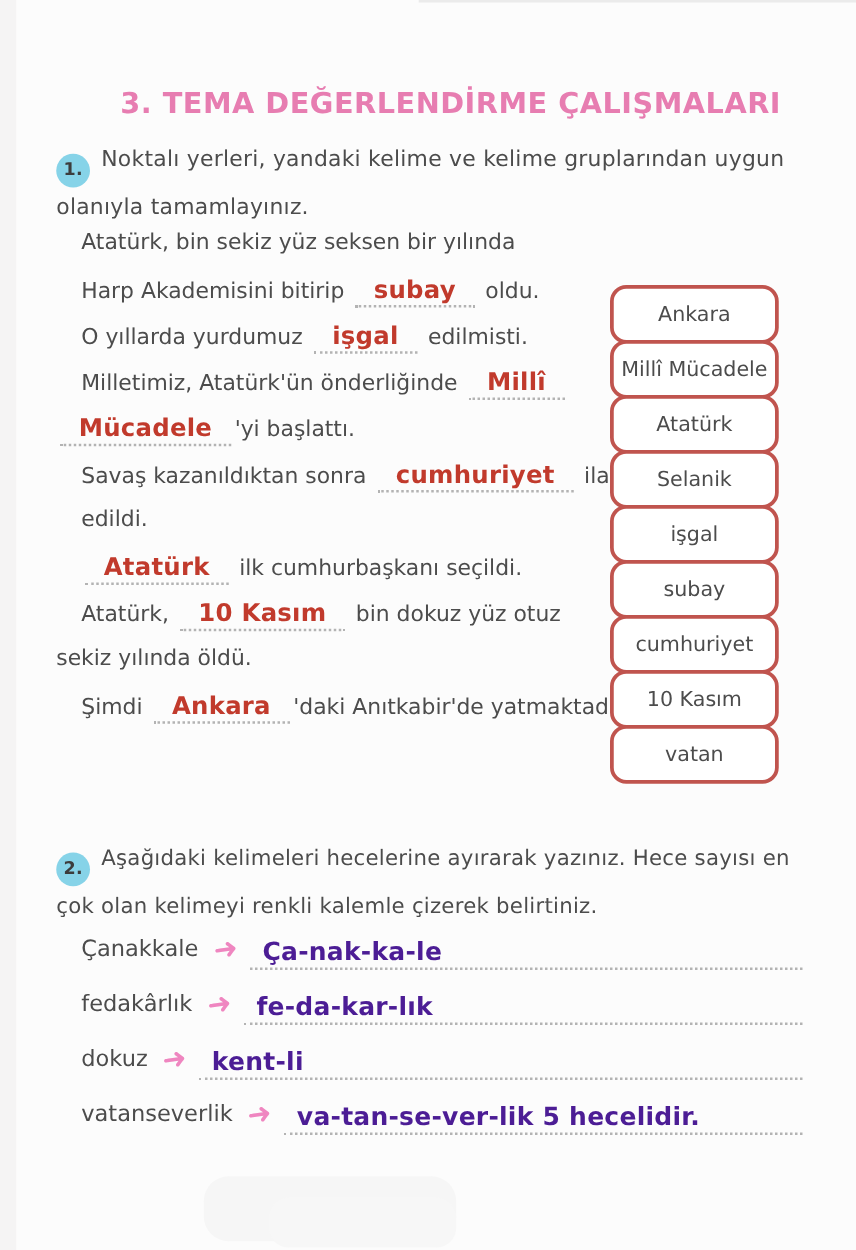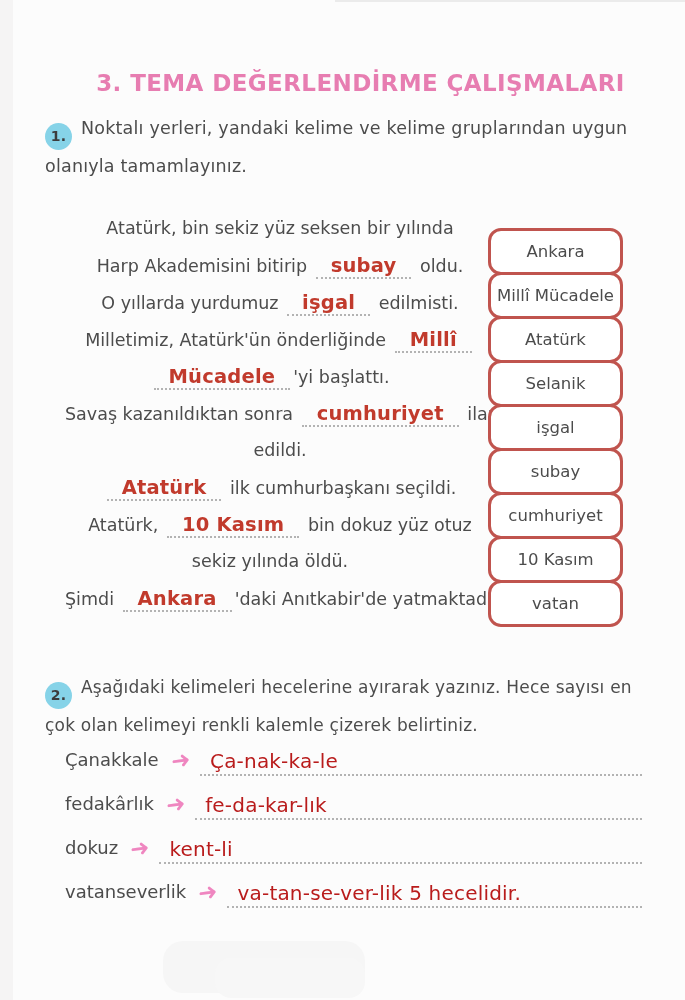--- a/index.html
+++ b/index.html
@@ -15,39 +15,39 @@
          color:#e77db1;font-size:23px;font-weight:bold;letter-spacing:.4px;}
 
   .badge{display:inline-flex;align-items:center;justify-content:center;
          width:27px;height:27px;border-radius:50%;background:#86d3e8;color:#3c3c3c;
          font-size:14px;font-weight:bold;margin-right:9px;vertical-align:-7px;flex:none;}
 
   .instr{color:#4c4c4c;letter-spacing:.2px;}
   .instr1{position:absolute;top:112px;left:45px;width:600px;font-size:17.5px;line-height:32px;}
   .instr2{position:absolute;top:671px;left:45px;width:614px;font-size:17px;line-height:32px;}
 
-  .sentences{position:absolute;top:210px;left:45px;width:450px;font-size:17.5px;text-align:center;}
+  .sentences{position:absolute;top:176px;left:45px;width:450px;font-size:17.5px;}
   .line{height:37px;line-height:37px;white-space:nowrap;}
   .ind{padding-left:20px;}
   .blank{border-bottom:2px dotted #b3b3b3;padding:0 15px 1px 15px;margin:0 3px;}
   .ans{color:#c13a2c;font-weight:bold;font-size:19.5px;letter-spacing:.2px;}
 
   .word-bank{position:absolute;top:228px;right:62px;width:135px;}
   .wb-item{box-sizing:border-box;height:47px;margin-top:-3px;background:#ffffff;
            border:3px solid #c0544e;border-radius:13px;display:flex;align-items:center;
            justify-content:center;font-size:16.5px;color:#4c4c4c;}
   .wb-item:first-child{margin-top:0;}
 
   .rows{position:absolute;top:749px;left:65px;width:577px;}
   .srow{display:flex;align-items:flex-start;height:30px;margin-bottom:14px;font-size:18px;}
   .word{white-space:nowrap;padding-bottom:2px;}
   .arrow{color:#ef86c0;font-size:23px;line-height:1;margin:0 10px 2px 12px;
          transform:rotate(-8deg);font-weight:bold;}
   .sline{flex:1;border-bottom:2px dotted #b3b3b3;padding:0 0 1px 10px;}
-  .sans{color:#b91c1c;font-weight:normal;font-size:20px;letter-spacing:.2px;}
+  .sans{color:#4c1d95;font-weight:bold;font-size:20px;letter-spacing:.2px;}
 </style>
 </head>
 <body>
 
 <div class="page">
 
   <div class="edge-left"></div>
   <div class="artifact-top"></div>
   <div class="artifact-bottom"></div>
   <div class="artifact-bottom2"></div>

